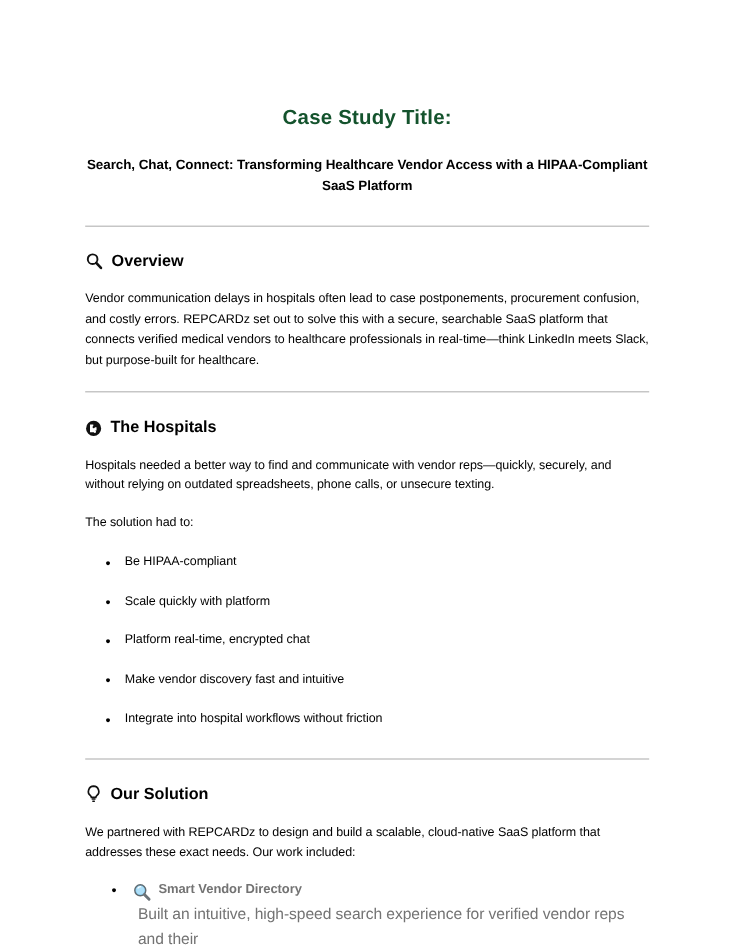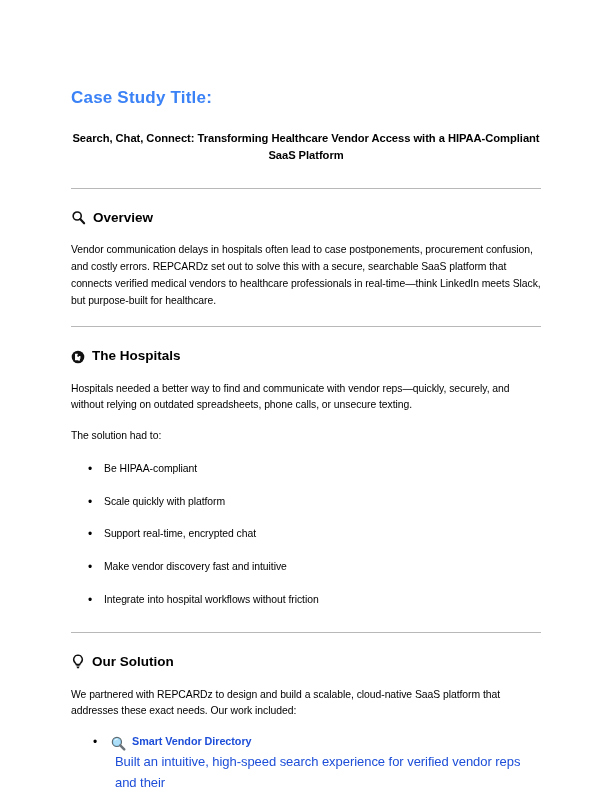--- a/index.html
+++ b/index.html
@@ -33,21 +33,22 @@
   }
 
   
   .doc-title {
     font-size: 17px;
     font-weight: bold;
     letter-spacing: 0.2px;
     margin: 0;
     padding-top: 87px;
     line-height: 1.25;
-    color: #3b82f6;
+    color: #14532d;
+    text-align: center;
   }
 
   .doc-subtitle {
     font-size: 11.2px;
     font-weight: bold;
     line-height: 1.5;
     margin: 0;
     padding-top: 22px;
     color: #000;
     letter-spacing: -0.05px;
@@ -138,21 +139,21 @@
   ul.sub-bullets {
     list-style: none;
     margin: 0;
     padding: 0;
     padding-top: 14px;
   }
   ul.sub-bullets > li {
     position: relative;
     padding-left: 40px;
     margin-top: 14px;
-    color: #1d4ed8;
+    color: #737373;
   }
   ul.sub-bullets > li:first-child { margin-top: 0; }
   ul.sub-bullets > li::before {
     content: "\2022";
     position: absolute;
     left: 22px;
     top: 0px;
     font-size: 12px;
     line-height: 1.45;
     color: #000;
@@ -213,21 +214,21 @@
         <span class="heading-text">The Hospitals</span>
       </h3>
 
       <p class="body-text">Hospitals needed a better way to find and communicate with vendor reps—quickly, securely, and without relying on outdated spreadsheets, phone calls, or unsecure texting.</p>
 
       <p class="body-text tight">The solution had to:</p>
 
       <ul class="bullets">
         <li>Be HIPAA-compliant</li>
         <li>Scale quickly with platform</li>
-        <li>Support real-time, encrypted chat</li>
+        <li>Platform real-time, encrypted chat</li>
         <li>Make vendor discovery fast and intuitive</li>
         <li>Integrate into hospital workflows without friction</li>
       </ul>
     </div>
 
     <hr class="divider divider-3">
 
     <div class="section">
       <h3 class="section-heading">
         <span class="icon icon-bulb">

